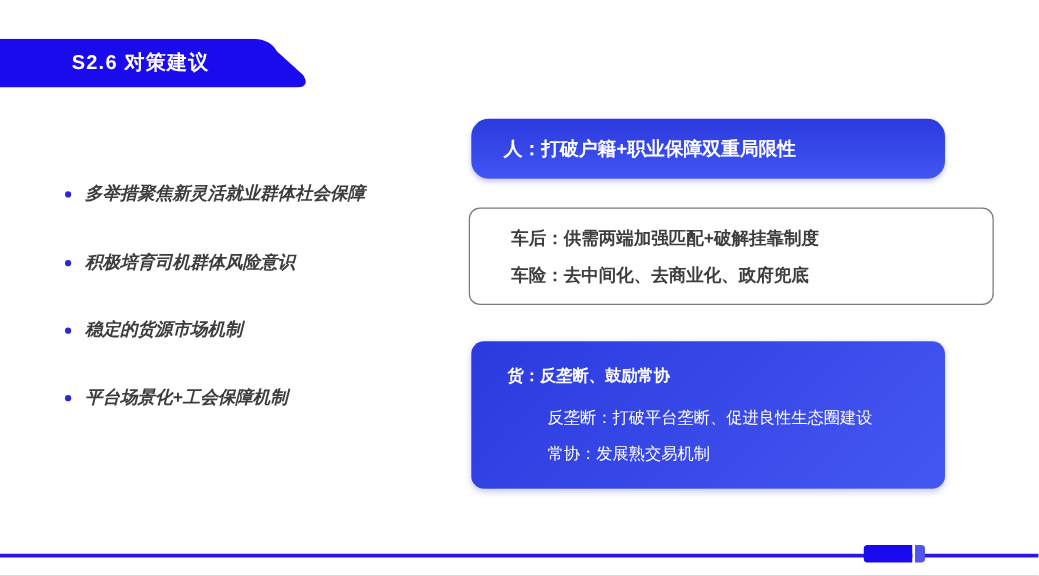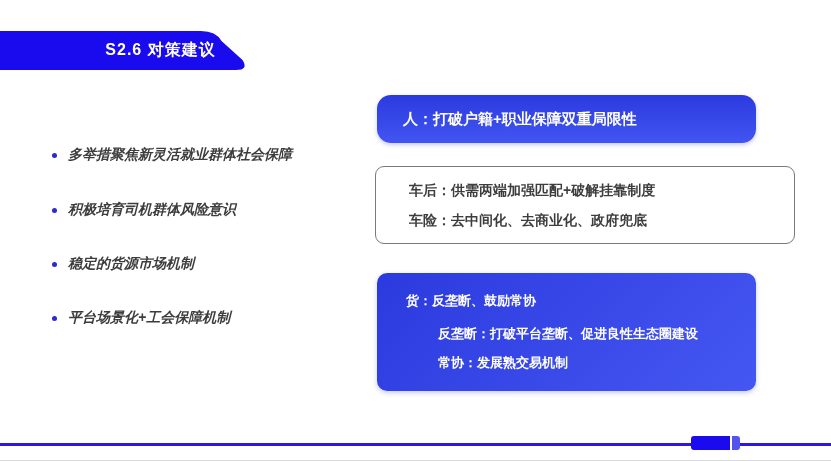--- a/index.html
+++ b/index.html
@@ -7,21 +7,21 @@
     position:relative;width:831px;height:461px;background:#ffffff;overflow:hidden;
     font-family:"Liberation Sans","DejaVu Sans",sans-serif;
     border-bottom:1px solid #d9d9d9;box-sizing:border-box;
   }
   
   .banner{position:absolute;left:0;top:31px;width:249px;height:39px;}
   .banner svg{position:absolute;left:0;top:0;display:block;}
   .banner .banner-text{
     position:absolute;left:0;top:0;width:225px;height:39px;
     display:flex;align-items:center;justify-content:center;
-    color:#ffffff;font-size:16px;font-weight:bold;letter-spacing:1px;margin-left:48px;
+    color:#ffffff;font-size:16px;font-weight:bold;letter-spacing:1px;
   }
   
   .bullet-item{position:absolute;left:52px;display:flex;align-items:center;height:20px;font-style:italic;}
   .bullet-dot{width:5px;height:5px;border-radius:50%;background:#2a2ad0;flex:0 0 auto;}
   .bullet-label{margin-left:11px;font-size:14px;font-weight:bold;color:#3d3d3d;white-space:nowrap;}
   .bi-0{top:145px;} .bi-1{top:200px;} .bi-2{top:254px;} .bi-3{top:308px;}
   
   .box-person{
     position:absolute;left:377px;top:95px;width:379px;height:48px;border-radius:14px;
     background:linear-gradient(180deg,#2b3ade 0%,#4255f2 100%);
@@ -38,21 +38,21 @@
   .box-vehicle .line + .line{margin-top:7px;}
   .box-cargo{
     position:absolute;left:377px;top:273px;width:379px;height:118px;border-radius:10px;
     background:linear-gradient(135deg,#2b3ade 0%,#4557f2 100%);
     box-sizing:border-box;box-shadow:0 2px 5px rgba(40,50,220,0.25);
   }
   .box-cargo .cargo-heading{
     margin:17px 0 0 29px;color:#ffffff;font-size:13px;font-weight:bold;line-height:22px;white-space:nowrap;
   }
   .box-cargo .cargo-sub{
-    margin:12px 0 0 61px;color:#ffffff;font-size:13px;font-weight:bold;line-height:20px;white-space:nowrap;
+    margin:12px 0 0 61px;color:#ffffff;font-size:13px;font-weight:normal;line-height:20px;white-space:nowrap;
   }
   .box-cargo .cargo-sub.second{margin-top:9px;}
   
   .bottom-line{position:absolute;left:0;top:443px;width:831px;height:3px;background:#2a1ae0;}
   .bottom-thumb{position:absolute;left:691px;top:436px;height:14px;display:flex;}
   .bottom-thumb .thumb-main{width:39px;height:14px;background:#1a0bef;border-radius:3px 0 0 3px;}
   .bottom-thumb .thumb-gap{width:2px;height:14px;background:#ffffff;}
   .bottom-thumb .thumb-knob{width:8px;height:14px;background:#5353f0;border-radius:0 3px 3px 0;}
 </style>
 </head>

